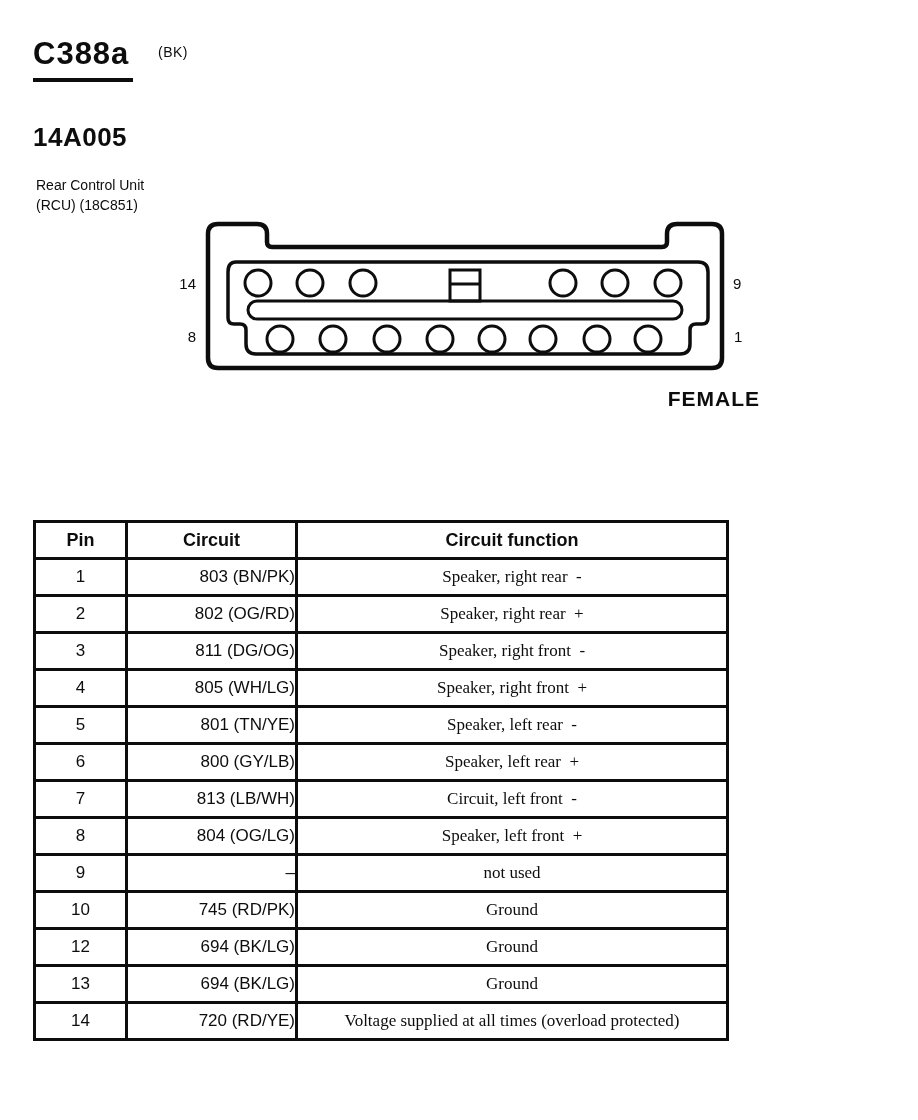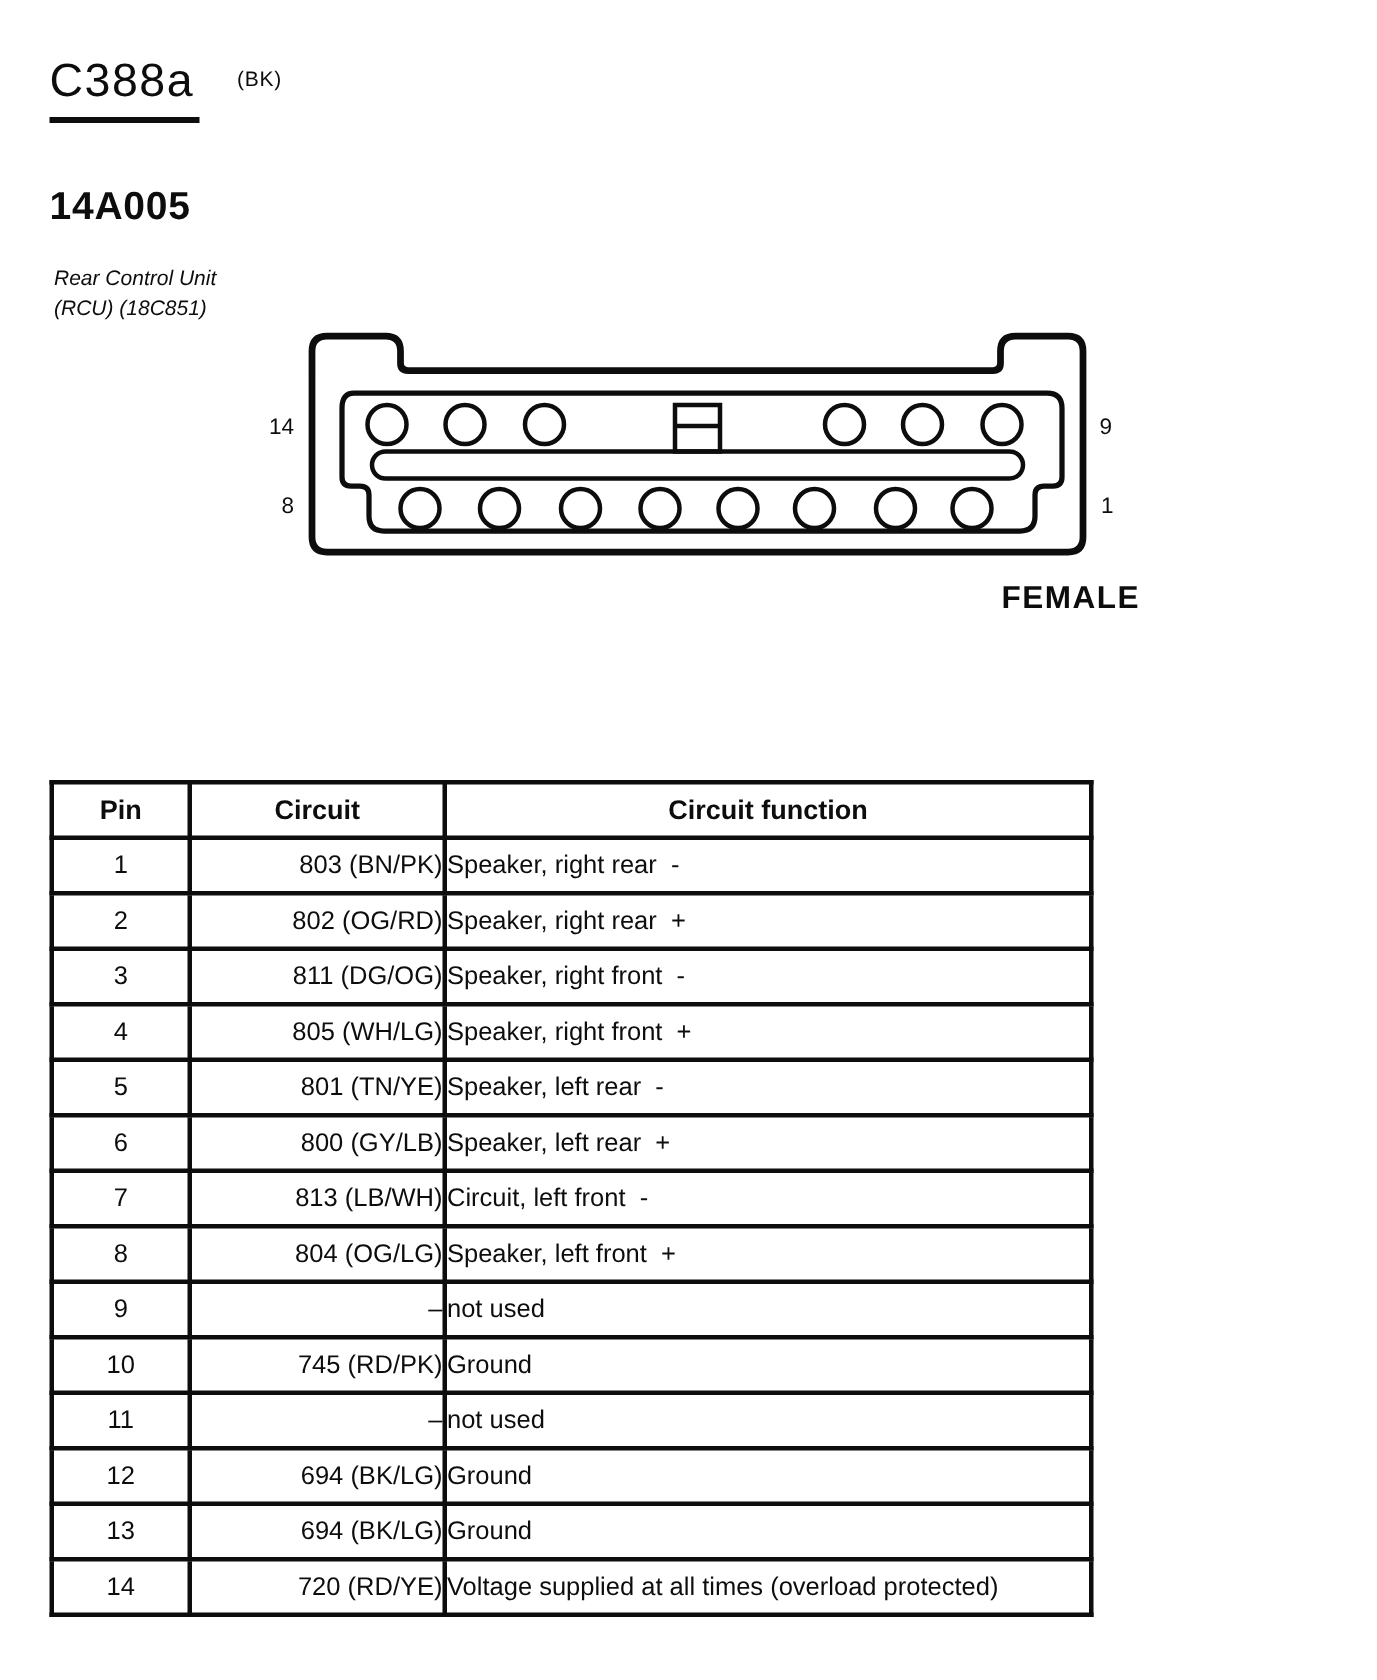--- a/index.html
+++ b/index.html
@@ -13,21 +13,21 @@
     background: #ffffff;
     margin: 0 auto;
     overflow: hidden;
   }
 
   
   .connector-id {
     position: absolute;
     left: 33px; top: 36px;
     font-size: 31px;
-    font-weight: normal;
+    font-weight: bold;
     letter-spacing: 1px;
     border-bottom: 4px solid #0d0d0d;
     padding: 0 4px 6px 0;
     display: inline-block;
   }
   .color-code {
     position: absolute;
     left: 158px; top: 44px;
     font-size: 14px;
     letter-spacing: 0.5px;
@@ -38,21 +38,20 @@
     font-size: 26px;
     font-weight: bold;
     letter-spacing: 0.5px;
     margin-top: 16px;
   }
   .component-name {
     position: absolute;
     left: 36px; top: 175px;
     font-size: 14px;
     line-height: 20px;
-    font-style: italic;
   }
 
   
   .figure {
     position: absolute;
     left: 170px; top: 218px;
     width: 590px;
   }
   .figure svg { display: block; }
   .gender-label {
@@ -86,21 +85,21 @@
   .pinout-table th {
     font-size: 18px;
     font-weight: bold;
     text-align: center;
   }
   .col-pin   { width: 92px;  }
   .col-circ  { width: 170px; }
   .col-func  { width: auto;  }
   .td-pin  { text-align: center; }
   .td-circuit { text-align: right; }
-  .td-func { text-align: left; white-space: pre-wrap; }
+  .td-func { text-align: center; white-space: pre-wrap; font-family: Liberation Serif, serif; }
 </style>
 </head>
 <body>
 
 <div class="page">
 
   <div class="connector-id">C388a</div>
   <div class="color-code">(BK)</div>
   <div class="part-number">14A005</div>
   <div class="component-name">
@@ -206,25 +205,20 @@
           <td class="td-pin">9</td>
           <td class="td-circuit">–</td>
           <td class="td-func">not used</td>
         </tr>
         <tr>
           <td class="td-pin">10</td>
           <td class="td-circuit">745 (RD/PK)</td>
           <td class="td-func">Ground</td>
         </tr>
         <tr>
-          <td class="td-pin">11</td>
-          <td class="td-circuit">–</td>
-          <td class="td-func">not used</td>
-        </tr>
-        <tr>
           <td class="td-pin">12</td>
           <td class="td-circuit">694 (BK/LG)</td>
           <td class="td-func">Ground</td>
         </tr>
         <tr>
           <td class="td-pin">13</td>
           <td class="td-circuit">694 (BK/LG)</td>
           <td class="td-func">Ground</td>
         </tr>
         <tr>

